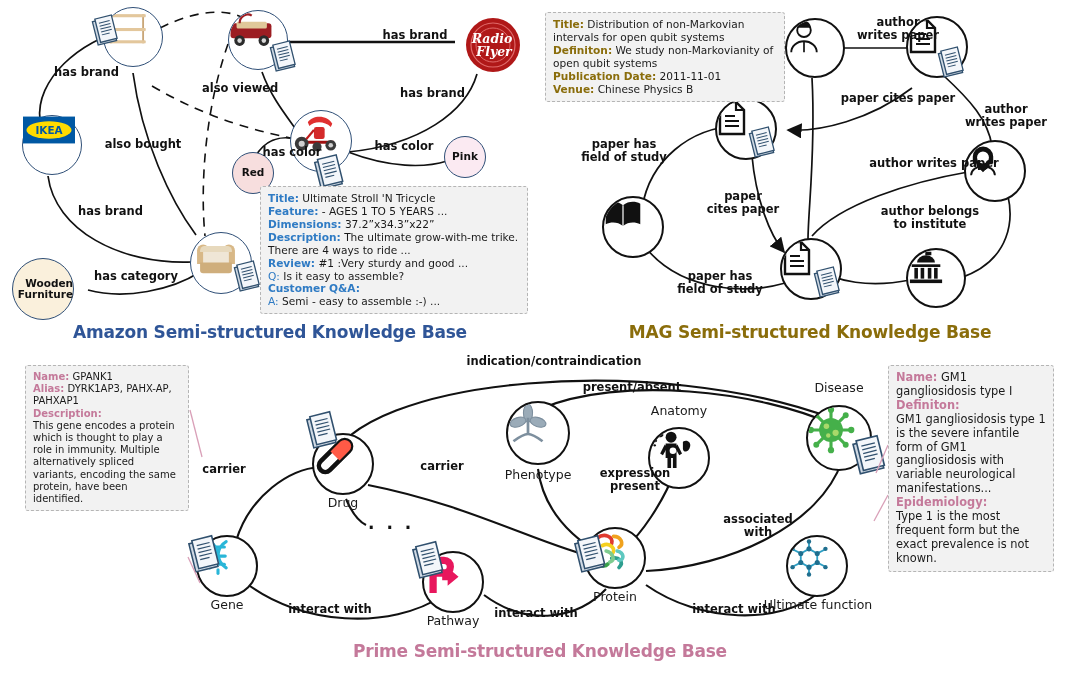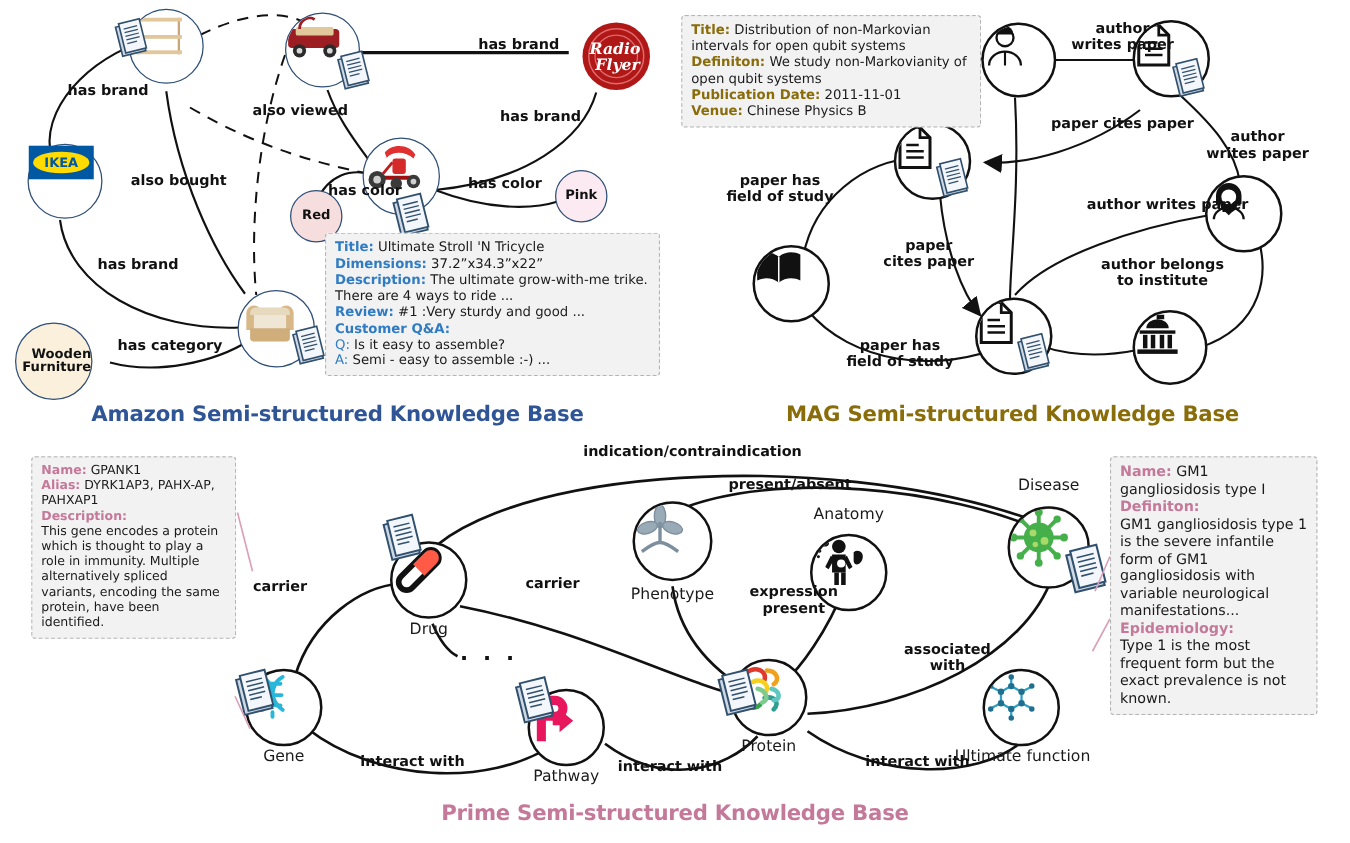--- a/index.html
+++ b/index.html
@@ -243,29 +243,31 @@
   <div class="edgelabel" style="left:400px;top:87px;width:64px;">
     <span>has brand</span></div>
   <div class="edgelabel" style="left:258px;top:146px;width:68px;">
     <span>has color</span></div>
   <div class="edgelabel" style="left:370px;top:140px;width:68px;">
     <span>has color</span></div>
 
   <div class="infobox" id="amazon-box">
     <div><span class="k">Title:</span>
       <span>Ultimate Stroll 'N Tricycle</span></div>
+    <div><span class="k">Feature:</span>
+      <span>- AGES 1 TO 5 YEARS ...</span></div>
     <div><span class="k">Dimensions:</span>
       <span>37.2”x34.3”x22”</span></div>
     <div><span class="k">Description:</span>
       <span>The ultimate grow-with-me trike. There are 4 ways to ride ...</span></div>
     <div><span class="k">Review:</span>
       <span>#1 :Very sturdy and good ...</span></div>
-    <div><span class="k">Customer Q&amp;A:</span></div>
     <div><span class="qa">Q:</span>
       <span>Is it easy to assemble?</span></div>
+    <div><span class="k">Customer Q&amp;A:</span></div>
     <div><span class="qa">A:</span>
       <span>Semi - easy to assemble :-) ...</span></div>
   </div>
 
   <div class="caption" id="amazon-caption">Amazon Semi-structured Knowledge Base</div>
 </div>
 
 <div class="panel" id="mag-panel">
 
   <svg width="540" height="345">

